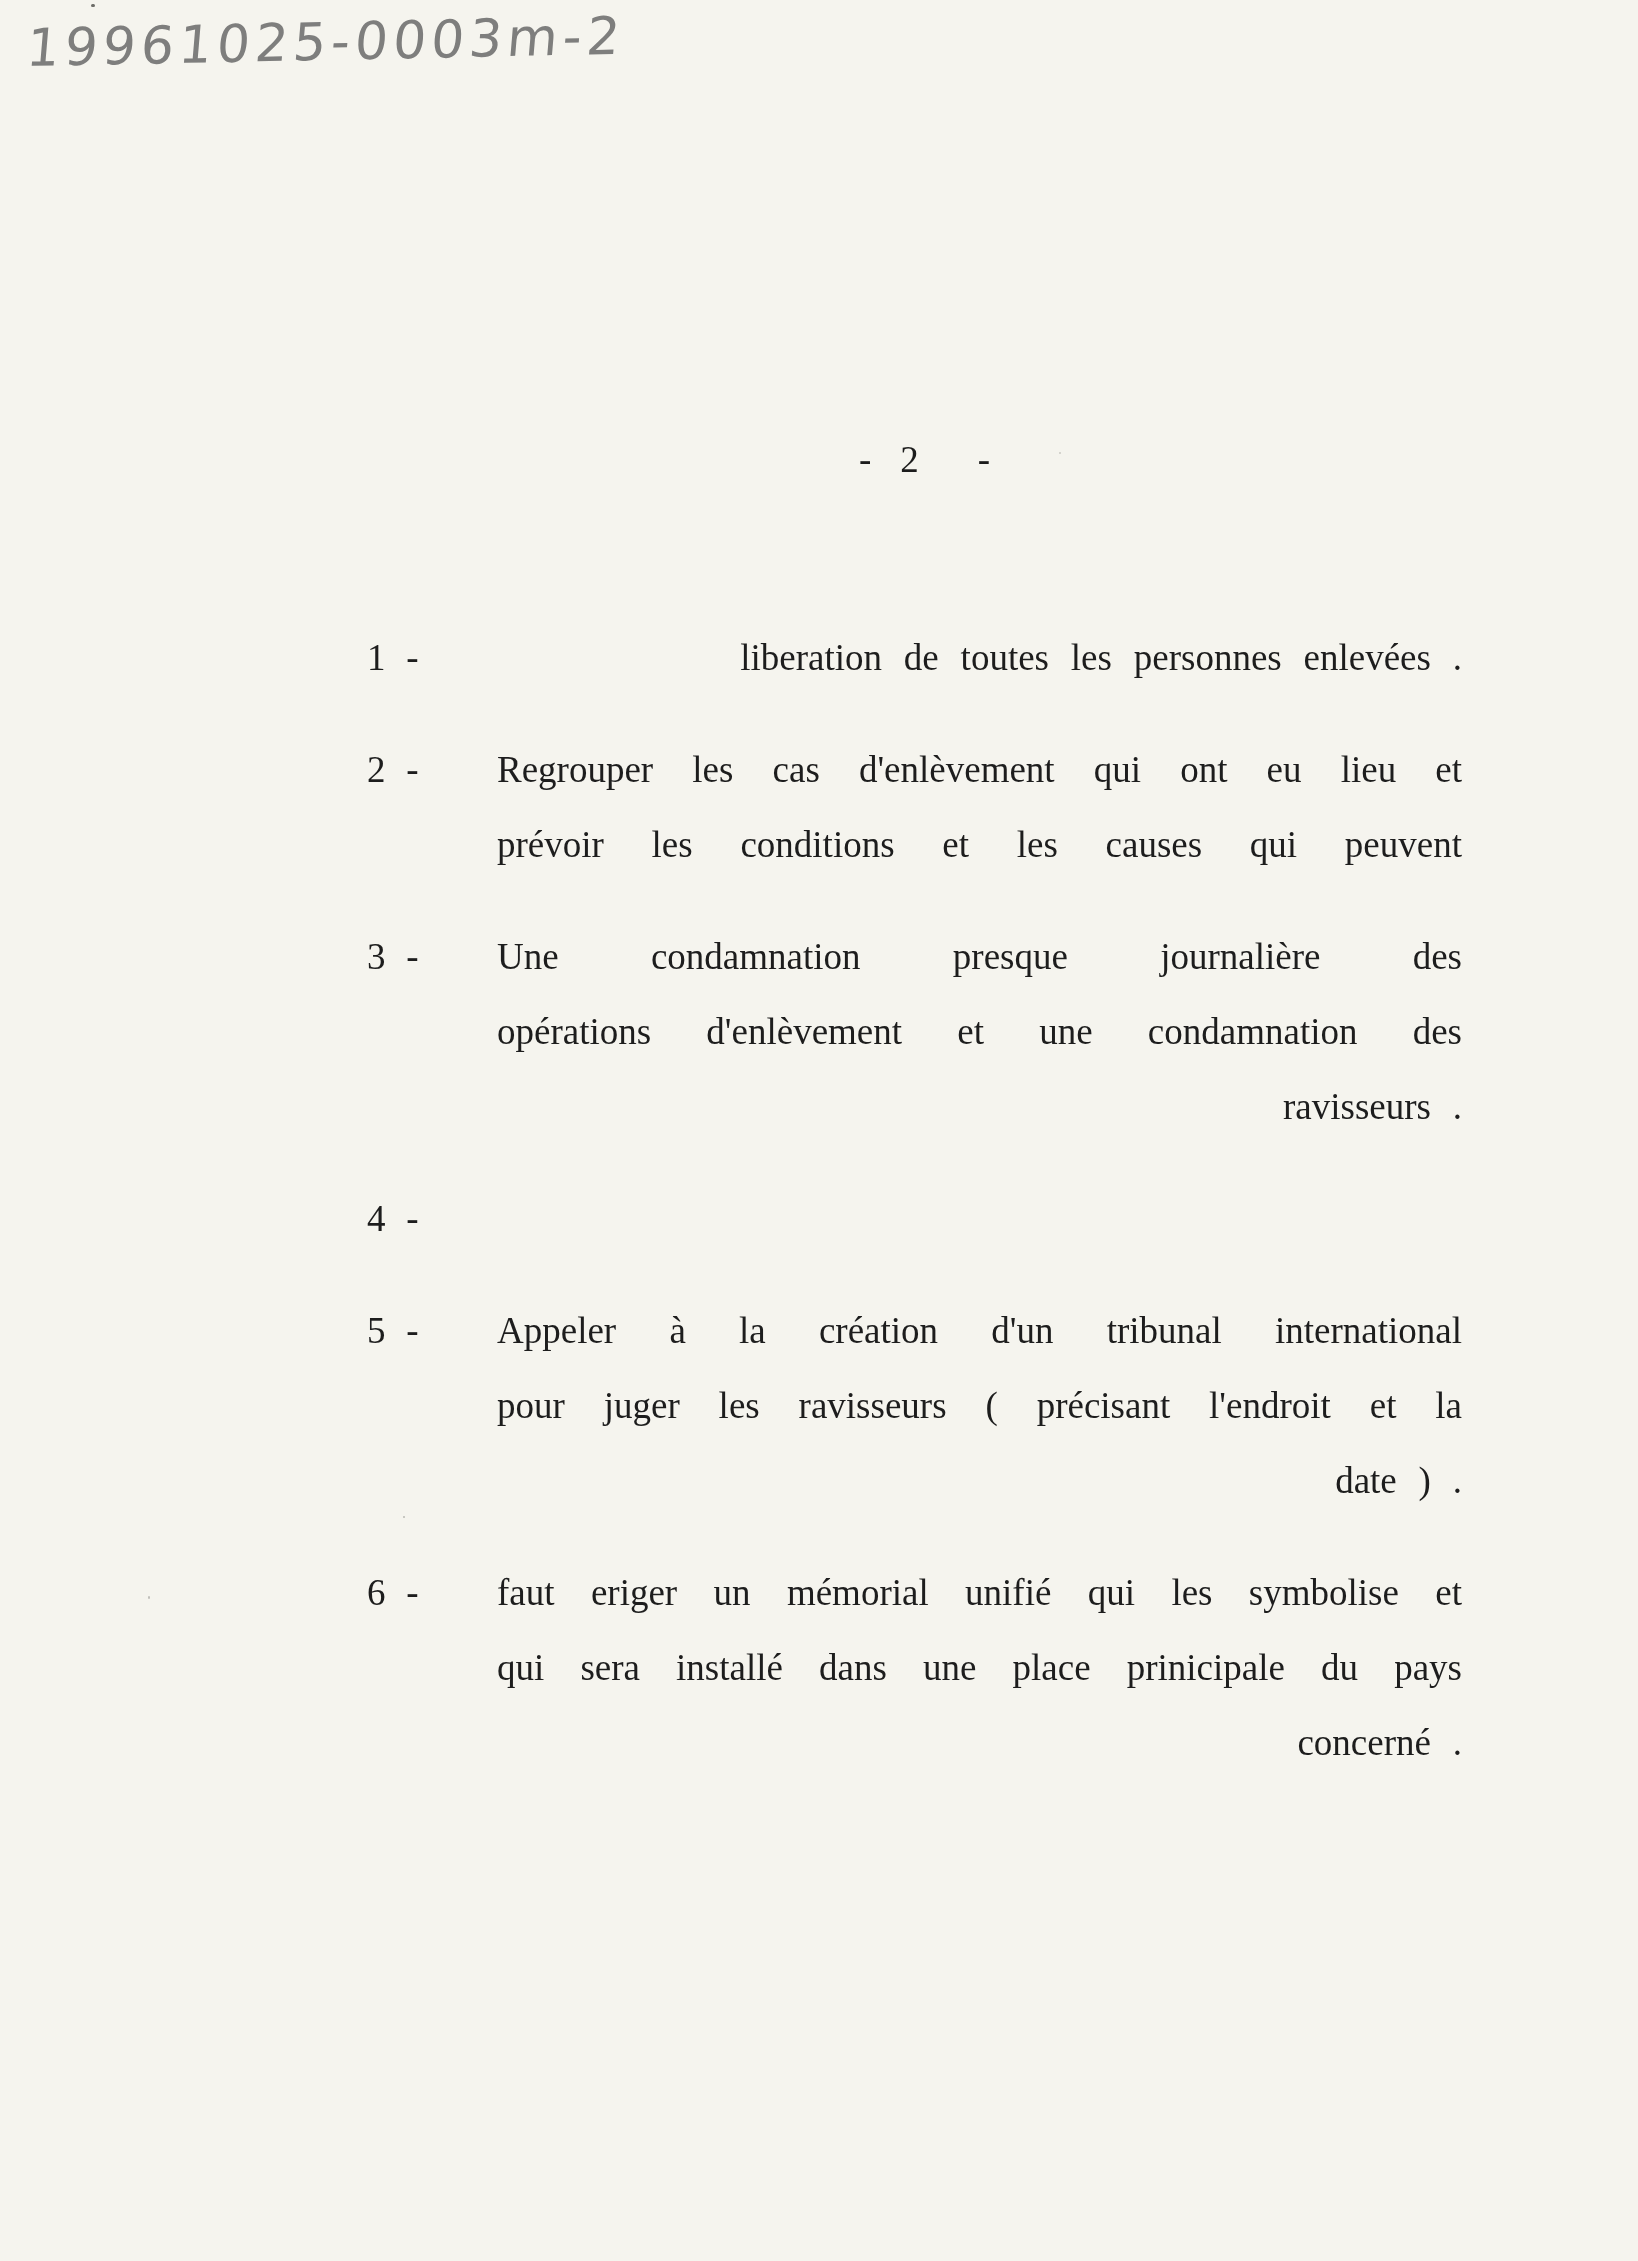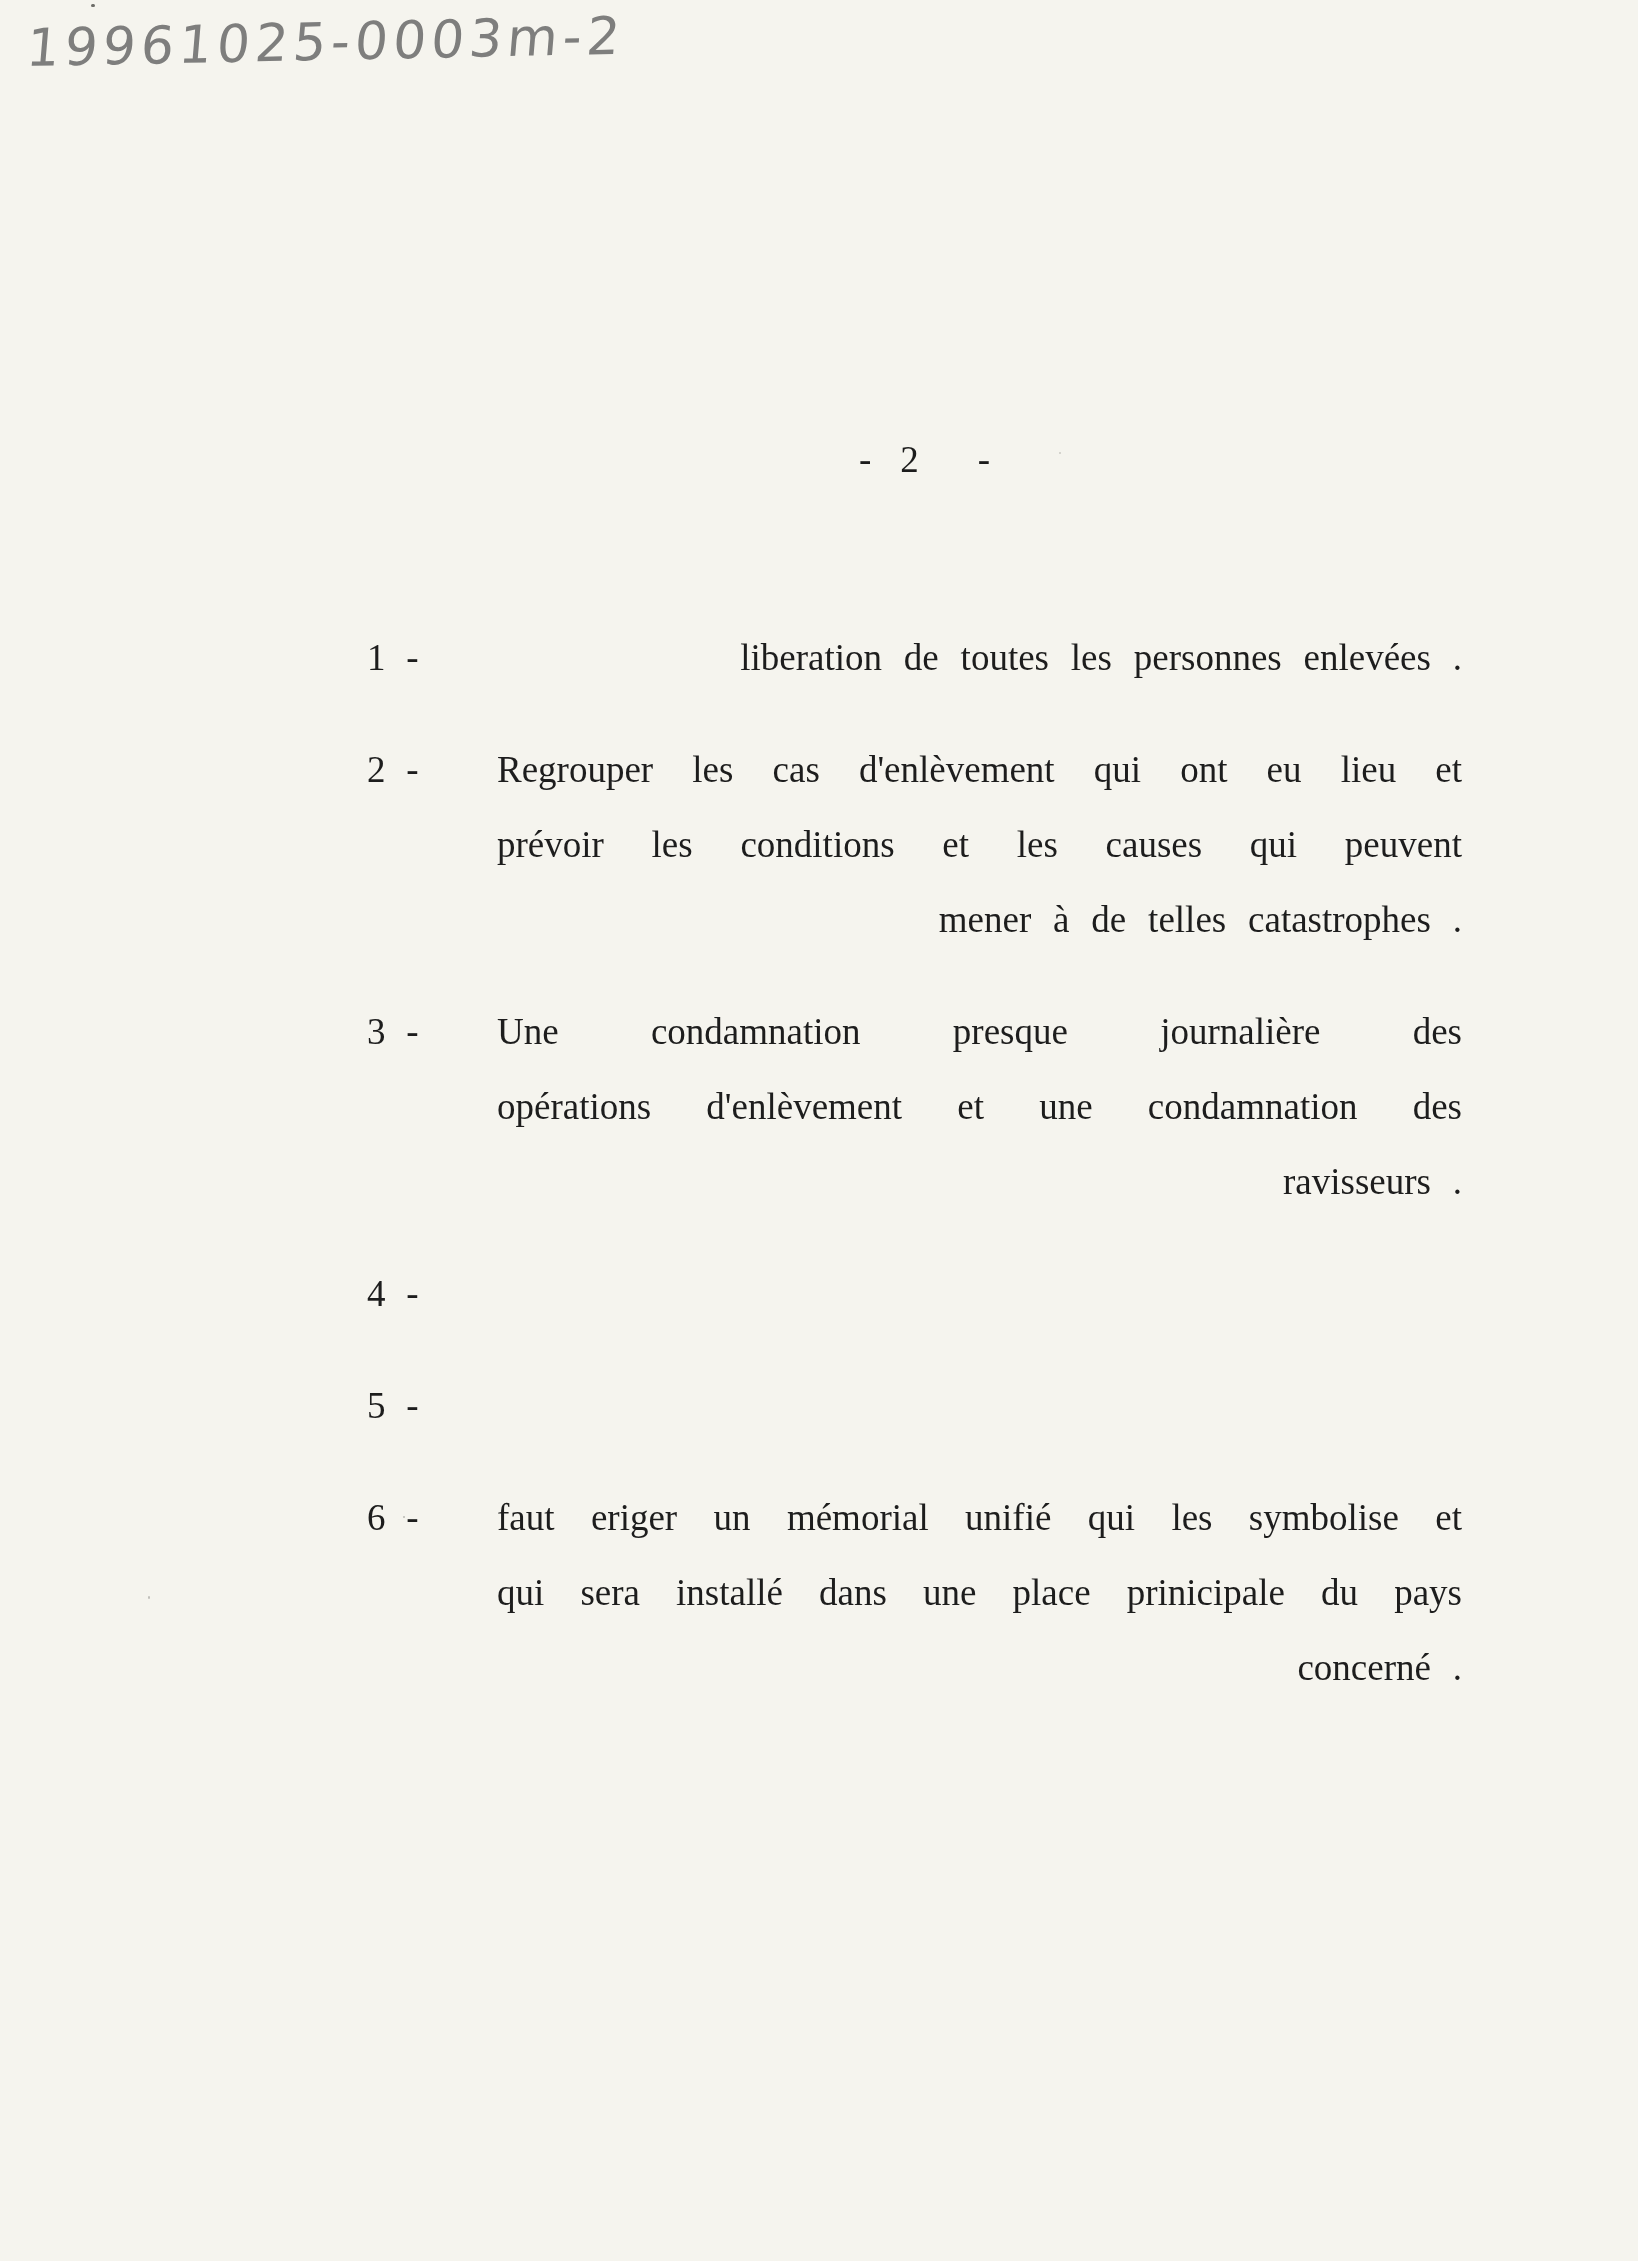--- a/index.html
+++ b/index.html
@@ -106,39 +106,43 @@
       <div class="text-col">
         <div class="line last">liberation de toutes les personnes enlevées .</div>
       </div>
     </div>
 
     <div class="item">
       <div class="num-col">2 -</div>
       <div class="text-col">
         <div class="line just">Regrouper les cas d'enlèvement qui ont eu lieu et</div>
         <div class="line just">prévoir les conditions et les causes qui peuvent</div>
-        <div class="line last">mener à de telles catastrophes .</div>
       </div>
     </div>
 
     <div class="item">
       <div class="num-col">3 -</div>
       <div class="text-col">
         <div class="line just">Une condamnation presque journalière des</div>
         <div class="line just">opérations d'enlèvement et une condamnation des</div>
         <div class="line last">ravisseurs .</div>
       </div>
     </div>
 
     <div class="item">
       <div class="num-col">4 -</div>
     </div>
 
     <div class="item">
       <div class="num-col">5 -</div>
+      <div class="text-col">
+        <div class="line just">Appeler à la création d'un tribunal international</div>
+        <div class="line just">pour juger les ravisseurs  ( précisant l'endroit et la</div>
+        <div class="line last">date ) .</div>
+      </div>
     </div>
 
     <div class="item">
       <div class="num-col">6 -</div>
       <div class="text-col">
         <div class="line just">faut eriger un mémorial unifié qui les symbolise et</div>
         <div class="line just">qui sera installé dans une place prinicipale du pays</div>
         <div class="line last">concerné .</div>
       </div>
     </div>

